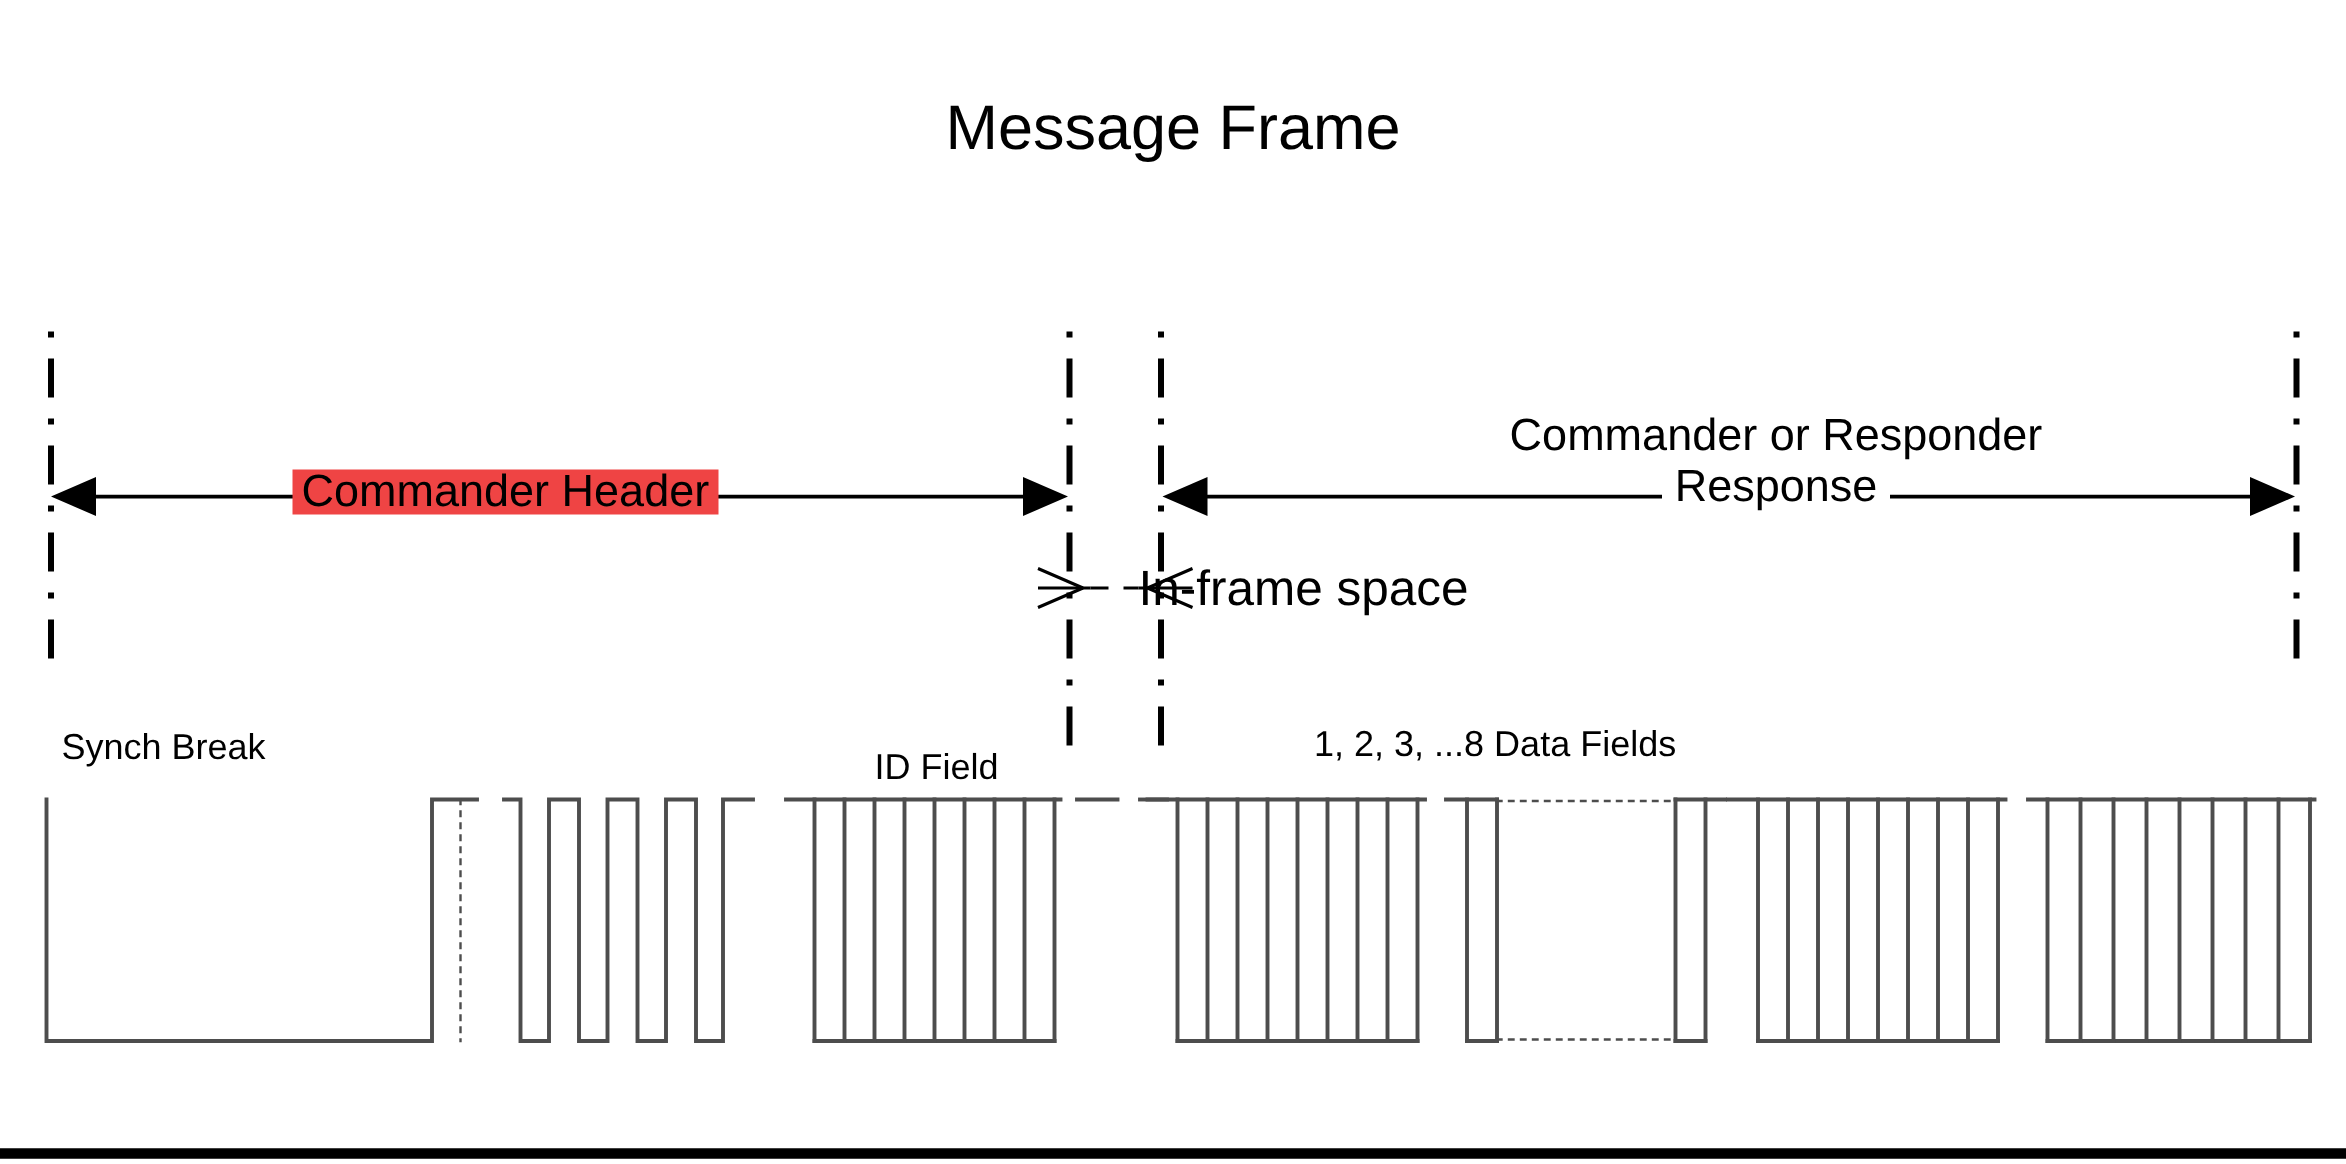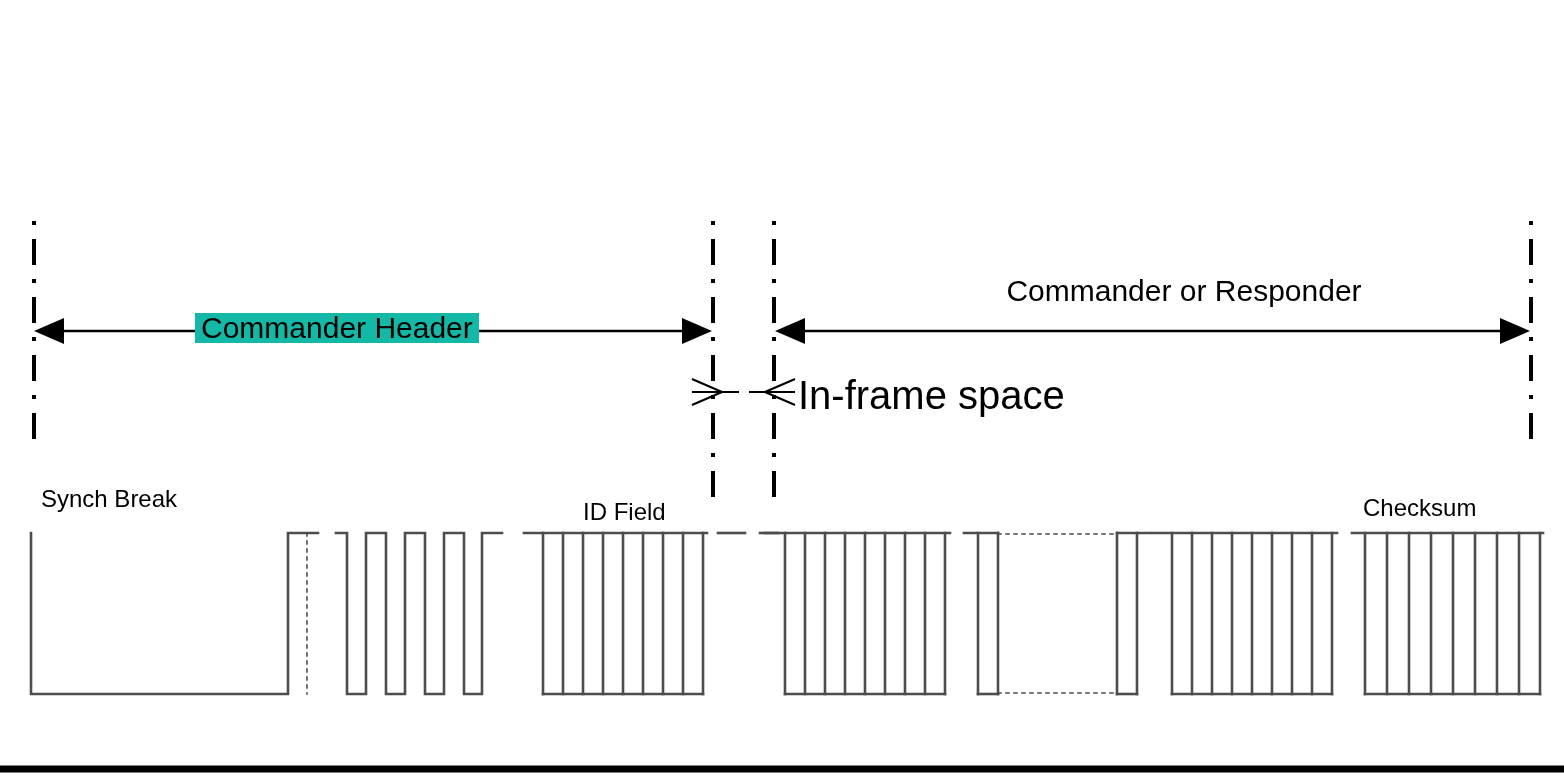--- a/index.html
+++ b/index.html
@@ -40,39 +40,39 @@
   }
   .seg-label {
     font-size: 30px;
   }
   .wave-label {
     font-size: 24px;
   }
   #label-commander-header {
     left: 195px;
     top: 313px;
-    background: #14b8a6;
+    background: #ef4444;
     padding: 0 6px;
   }
   #label-response {
     left: 948px;
     top: 274px;
     width: 472px;
     text-align: center;
     line-height: 1.14;
   }
   #label-response .l2 {
     display: inline-block;
     background: #ffffff;
     padding: 0 8px;
   }
   #label-inframe-space {
-    left: 798px;
+    left: 759px;
     top: 375px;
-    font-size: 40px;
+    font-size: 33px;
   }
   #label-synch-break { left: 41px;  top: 487px; }
   #label-synch-field { left: 322px; top: 487px; }
   #label-id-field    { left: 583px; top: 500px; }
   #label-data-fields { left: 876px; top: 485px; }
   #label-checksum    { left: 1363px; top: 496px; }
 </style>
 </head>
 <body>
 
@@ -197,28 +197,29 @@
         <path d="M 1475,533 L 1475,694"></path>
         <path d="M 1497,533 L 1497,694"></path>
         <path d="M 1519,533 L 1519,694"></path>
         <path d="M 1540,533 L 1540,694"></path>
       </g>
     </g>
 
     <line x1="0" y1="769" x2="1564" y2="769" stroke="#000000" stroke-width="7"></line>
   </svg>
 
+  <div class="txt" id="diagram-title">Message Frame</div>
 
   <div class="txt seg-label" id="label-commander-header">Commander Header</div>
 
-  <div class="txt seg-label" id="label-response"><span>Commander or Responder</span><br></div>
+  <div class="txt seg-label" id="label-response"><span>Commander or Responder</span><br><span class="l2">Response</span></div>
 
   <div class="txt" id="label-inframe-space">In-frame space</div>
 
   <div class="txt wave-label" id="label-synch-break">Synch Break</div>
 
 
   <div class="txt wave-label" id="label-id-field">ID Field</div>
 
-
-  <div class="txt wave-label" id="label-checksum">Checksum</div>
+  <div class="txt wave-label" id="label-data-fields">1, 2, 3, ...8 Data Fields</div>
+
 
 </div>
 
 </body></html>

